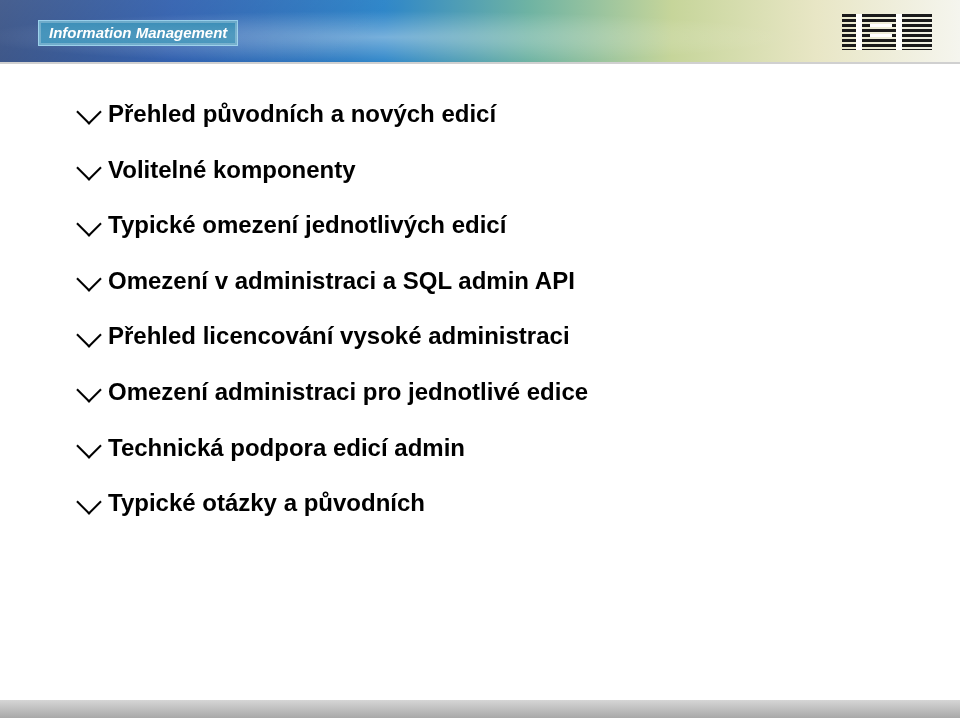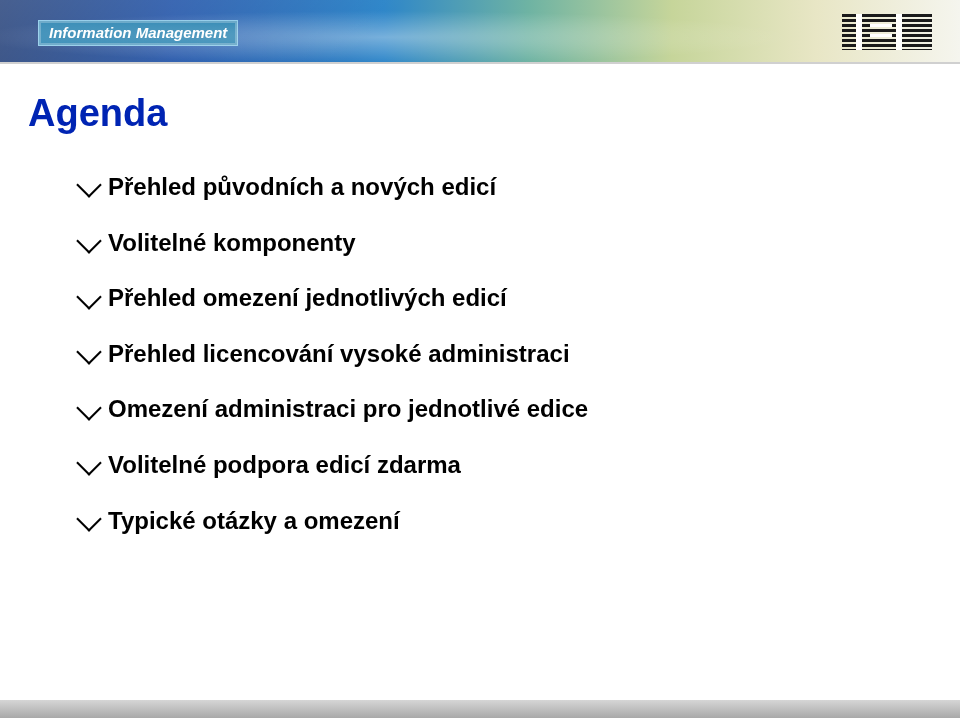--- a/index.html
+++ b/index.html
@@ -128,26 +128,26 @@
           <rect x="14" y="0" width="6" height="36" fill="#ffffff"></rect>
           <rect x="54" y="0" width="6" height="36" fill="#ffffff"></rect>
           <rect x="28" y="10" width="22" height="3" fill="#ffffff"></rect>
           <rect x="28" y="20" width="22" height="3" fill="#ffffff"></rect>
         </g>
       </svg>
     </div>
   </div>
 
   <div class="content">
-    <h1 class="page-title">Agenda</h1>
     <ul class="bullets">
       <li>Přehled původních a nových edicí</li>
       <li>Volitelné komponenty</li>
-      <li>Přehled omezení jednotlivých edicí</li>
+      <li>Typické omezení jednotlivých edicí</li>
+      <li>Omezení v administraci a SQL admin API</li>
       <li>Přehled licencování vysoké administraci</li>
       <li>Omezení administraci pro jednotlivé edice</li>
-      <li>Volitelné podpora edicí zdarma</li>
-      <li>Typické otázky a omezení</li>
+      <li>Technická podpora edicí admin</li>
+      <li>Typické otázky a původních</li>
     </ul>
   </div>
 
   <div class="footer-bar"></div>
 </div>
 
 </body></html>

